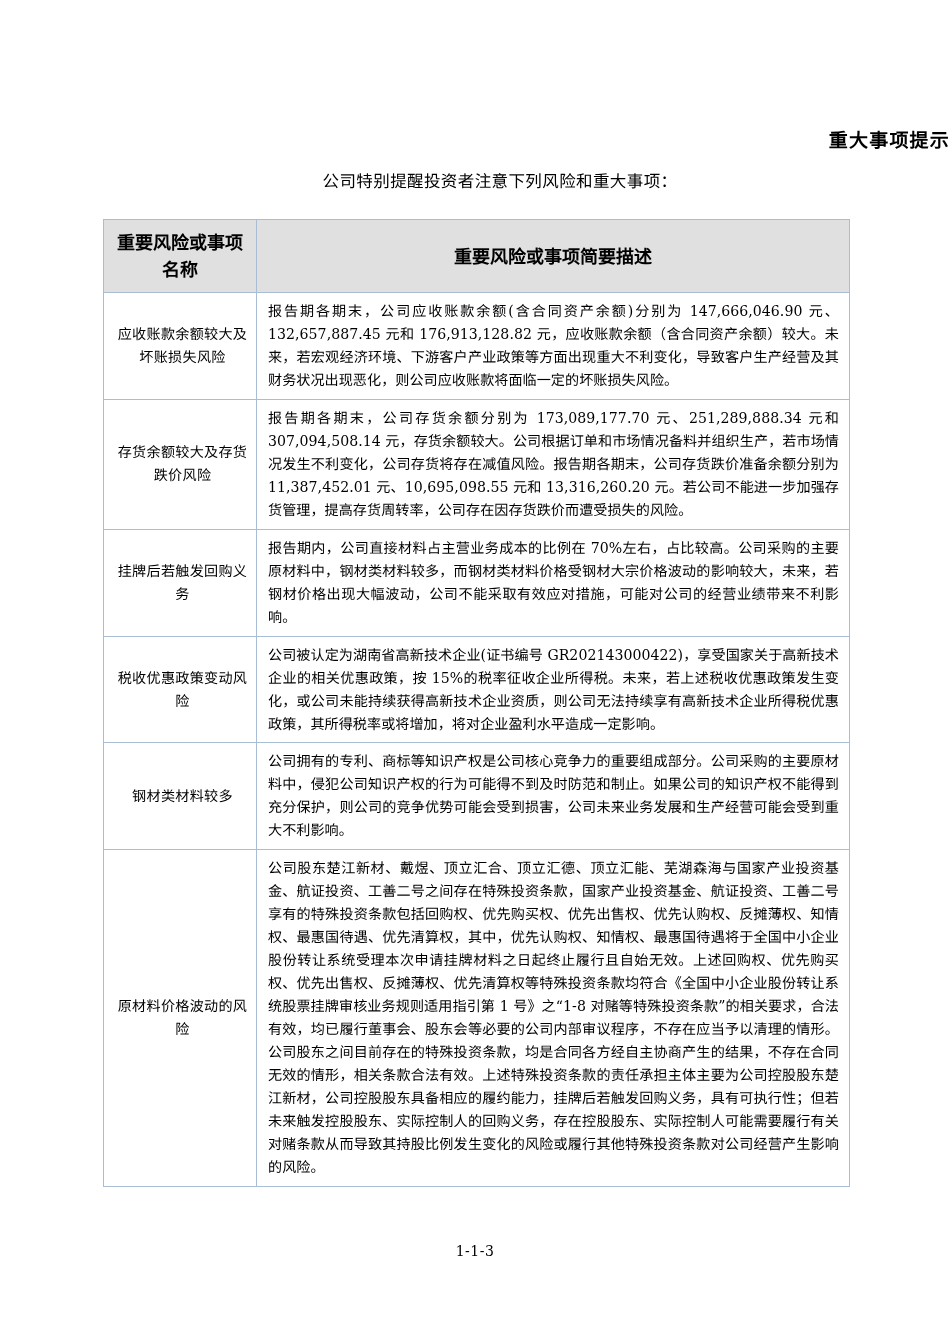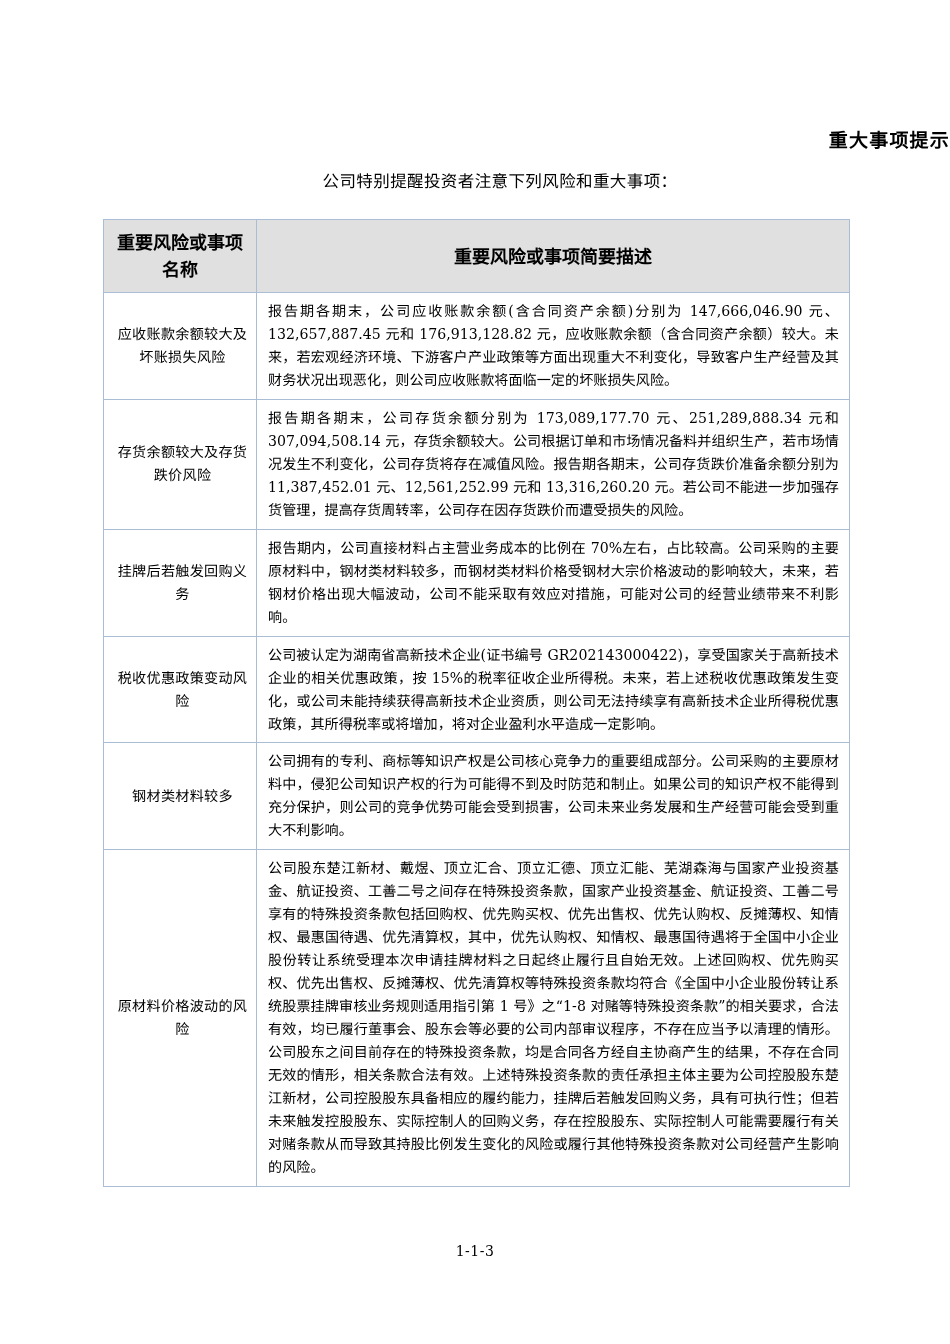--- a/index.html
+++ b/index.html
@@ -128,21 +128,21 @@
         <th>重要风险或事项简要描述</th>
       </tr>
     </thead>
     <tbody>
       <tr>
         <td class="cell-name">应收账款余额较大及坏账损失风险</td>
         <td class="cell-desc">报告期各期末，公司应收账款余额(含合同资产余额)分别为 147,666,046.90 元、132,657,887.45 元和 176,913,128.82 元，应收账款余额（含合同资产余额）较大。未来，若宏观经济环境、下游客户产业政策等方面出现重大不利变化，导致客户生产经营及其财务状况出现恶化，则公司应收账款将面临一定的坏账损失风险。</td>
       </tr>
       <tr>
         <td class="cell-name">存货余额较大及存货跌价风险</td>
-        <td class="cell-desc">报告期各期末，公司存货余额分别为 173,089,177.70 元、251,289,888.34 元和 307,094,508.14 元，存货余额较大。公司根据订单和市场情况备料并组织生产，若市场情况发生不利变化，公司存货将存在减值风险。报告期各期末，公司存货跌价准备余额分别为 11,387,452.01 元、12,561,252.99 元和 13,316,260.20 元。若公司不能进一步加强存货管理，提高存货周转率，公司存在因存货跌价而遭受损失的风险。</td>
+        <td class="cell-desc">报告期各期末，公司存货余额分别为 173,089,177.70 元、251,289,888.34 元和 307,094,508.14 元，存货余额较大。公司根据订单和市场情况备料并组织生产，若市场情况发生不利变化，公司存货将存在减值风险。报告期各期末，公司存货跌价准备余额分别为 11,387,452.01 元、10,695,098.55 元和 13,316,260.20 元。若公司不能进一步加强存货管理，提高存货周转率，公司存在因存货跌价而遭受损失的风险。</td>
       </tr>
       <tr>
         <td class="cell-name">挂牌后若触发回购义务</td>
         <td class="cell-desc">报告期内，公司直接材料占主营业务成本的比例在 70%左右，占比较高。公司采购的主要原材料中，钢材类材料较多，而钢材类材料价格受钢材大宗价格波动的影响较大，未来，若钢材价格出现大幅波动，公司不能采取有效应对措施，可能对公司的经营业绩带来不利影响。</td>
       </tr>
       <tr>
         <td class="cell-name">税收优惠政策变动风险</td>
         <td class="cell-desc">公司被认定为湖南省高新技术企业(证书编号 GR202143000422)，享受国家关于高新技术企业的相关优惠政策，按 15%的税率征收企业所得税。未来，若上述税收优惠政策发生变化，或公司未能持续获得高新技术企业资质，则公司无法持续享有高新技术企业所得税优惠政策，其所得税率或将增加，将对企业盈利水平造成一定影响。</td>
       </tr>
       <tr>

